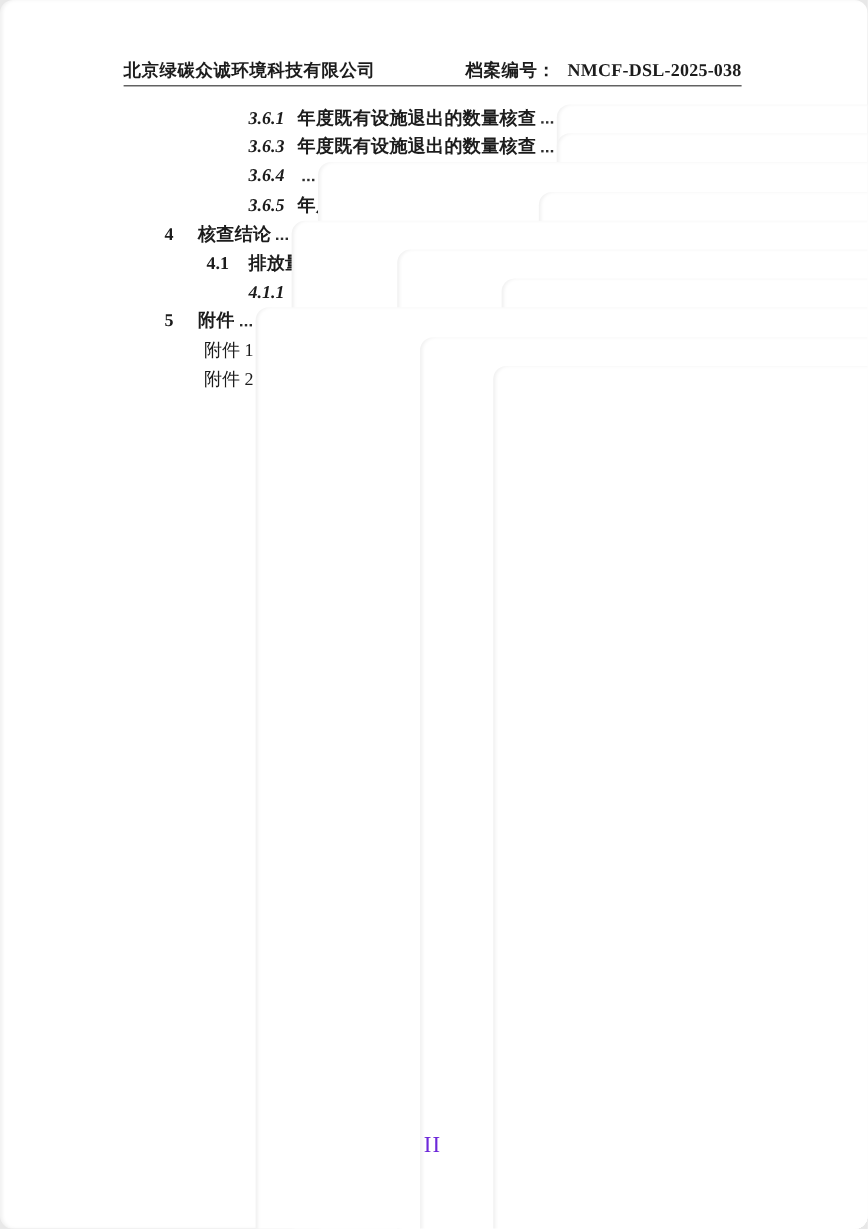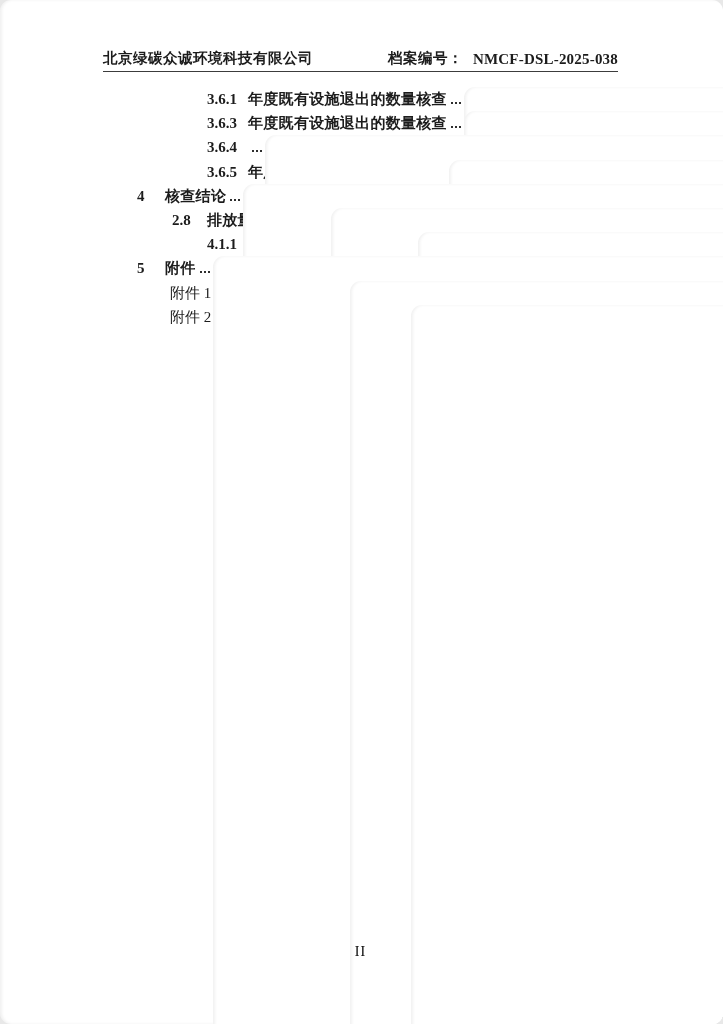--- a/index.html
+++ b/index.html
@@ -73,33 +73,33 @@
     flex: 0 0 auto;
     text-align: right;
     letter-spacing: 0.5px;
   }
   
   .lvl1  { padding-left: 34px; }
   .lvl1 .num  { width: 28px; }
   .lvl2  { padding-left: 69px; }
   .lvl2 .num  { width: 35px; }
   .lvl3  { padding-left: 104px; }
-  .lvl3 .num  { width: 41px; }
+  .lvl3 .num  { width: 41px; font-style: italic; }
   .annex { padding-left: 67px; }
   .annex .num { width: 71px; }
   
   .footer {
     position: absolute;
     left: 103px;
     width: 515px;
     top: 944px;
     text-align: center;
-    font-size: 14px;
+    font-size: 19px;
     letter-spacing: 1px;
-    color: #000000;
+    color: #6d28d9;
   }
 </style>
 </head>
 <body>
 
 <div class="page">
 
   <div class="content header">
     <span>北京绿碳众诚环境科技有限公司</span>
     <span class="right">
@@ -140,21 +140,21 @@
     </div>
 
     <div class="toc-row lvl1 b">
       <span class="num">4</span>
       <span class="title">核查结论</span>
       <span class="leader"></span>
       <span class="page">- 21 -</span>
     </div>
 
     <div class="toc-row lvl2 b">
-      <span class="num">2.8</span>
+      <span class="num">4.1</span>
       <span class="title">排放量核查结论</span>
       <span class="leader"></span>
       <span class="page">- 21 -</span>
     </div>
 
     <div class="toc-row lvl3 b">
       <span class="num">4.1.1</span>
       <span class="title">核查的年度排放量声明</span>
       <span class="leader"></span>
       <span class="page">- 21 -</span>

